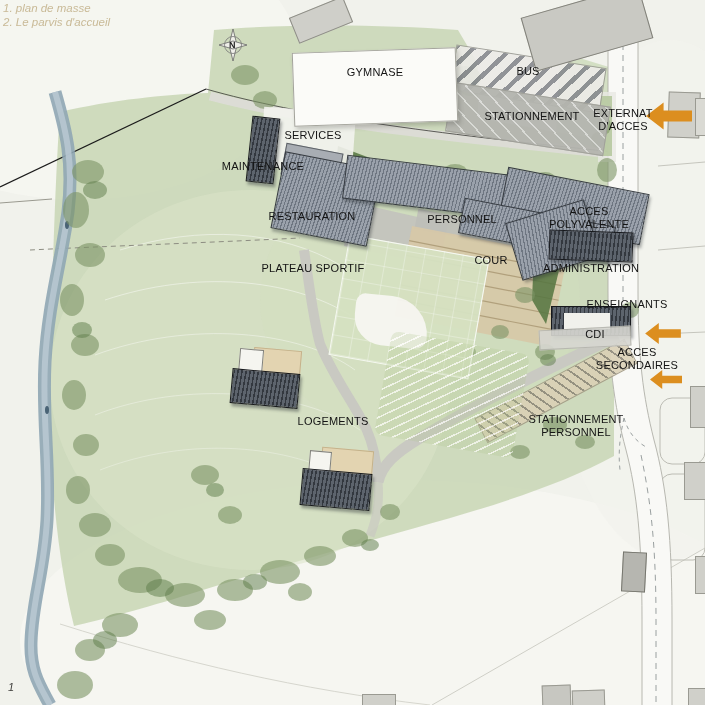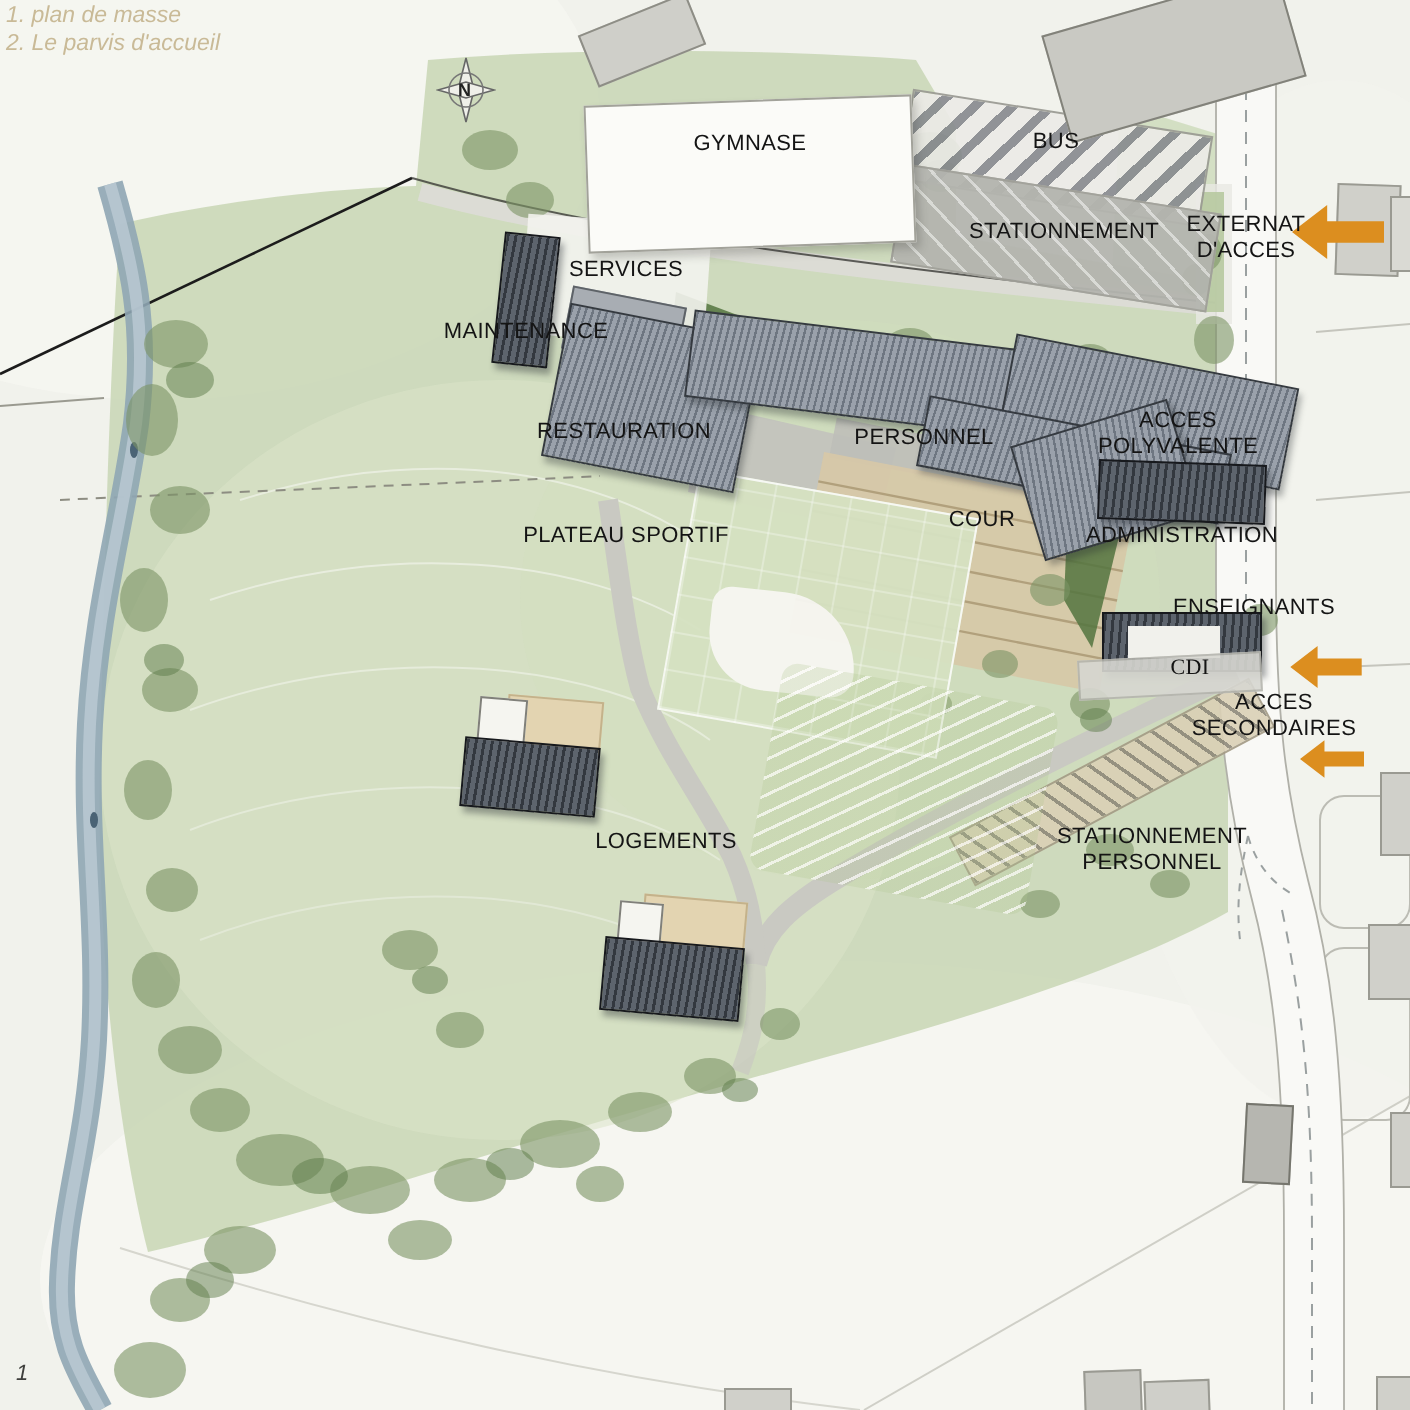--- a/index.html
+++ b/index.html
@@ -256,21 +256,21 @@
   <div class="lbl" style="left:313px;top:135px;">SERVICES</div>
   <div class="lbl" style="left:263px;top:166px;">MAINTENANCE</div>
   <div class="lbl" style="left:312px;top:216px;">RESTAURATION</div>
   <div class="lbl" style="left:462px;top:219px;">PERSONNEL</div>
   <div class="lbl" style="left:589px;top:217px;">ACCES
 POLYVALENTE</div>
   <div class="lbl" style="left:491px;top:260px;">COUR</div>
   <div class="lbl" style="left:591px;top:268px;">ADMINISTRATION</div>
   <div class="lbl" style="left:313px;top:268px;">PLATEAU SPORTIF</div>
   <div class="lbl" style="left:627px;top:304px;text-align:right;">ENSEIGNANTS</div>
-  <div class="lbl" style="left:595px;top:334px;font-family:Liberation Serif, serif;">CDI</div>
+  <div class="lbl" style="left:595px;top:334px;">CDI</div>
   <div class="lbl" style="left:637px;top:358px;">ACCES
 SECONDAIRES</div>
   <div class="lbl" style="left:315px;top:421px;padding-left:36px;">LOGEMENTS</div>
   <div class="lbl" style="left:576px;top:425px;">STATIONNEMENT
 PERSONNEL</div>
 
   <div class="caption" style="left:3px;top:1px;">1. plan de masse</div>
   <div class="caption" style="left:3px;top:15px;">2. Le parvis d'accueil</div>
   <div class="fignum">1</div>
 

